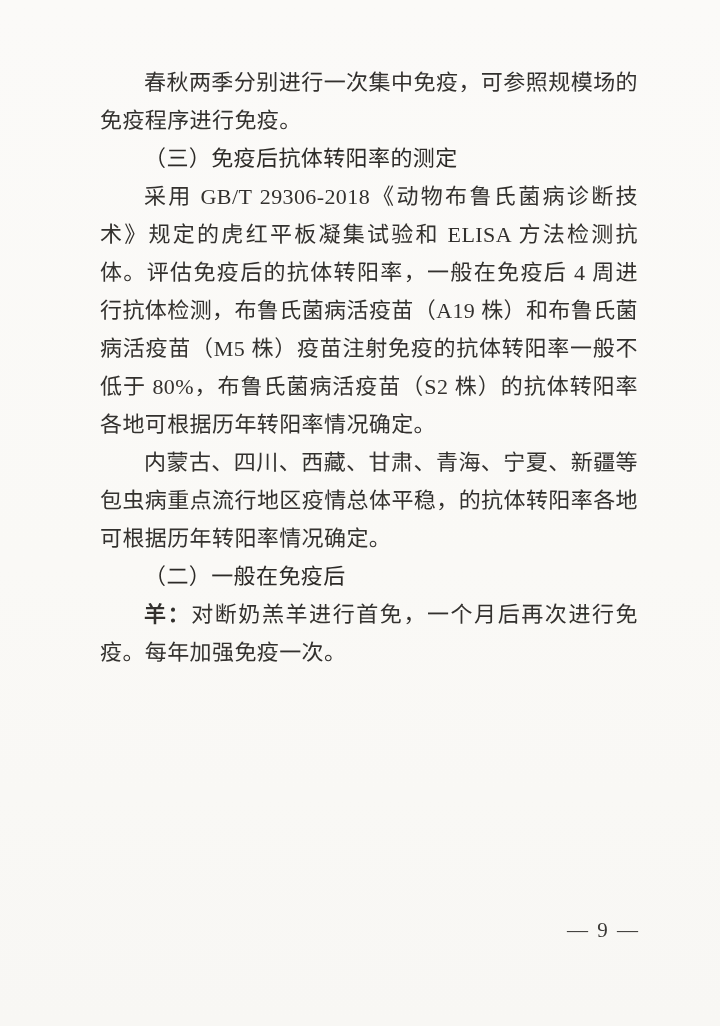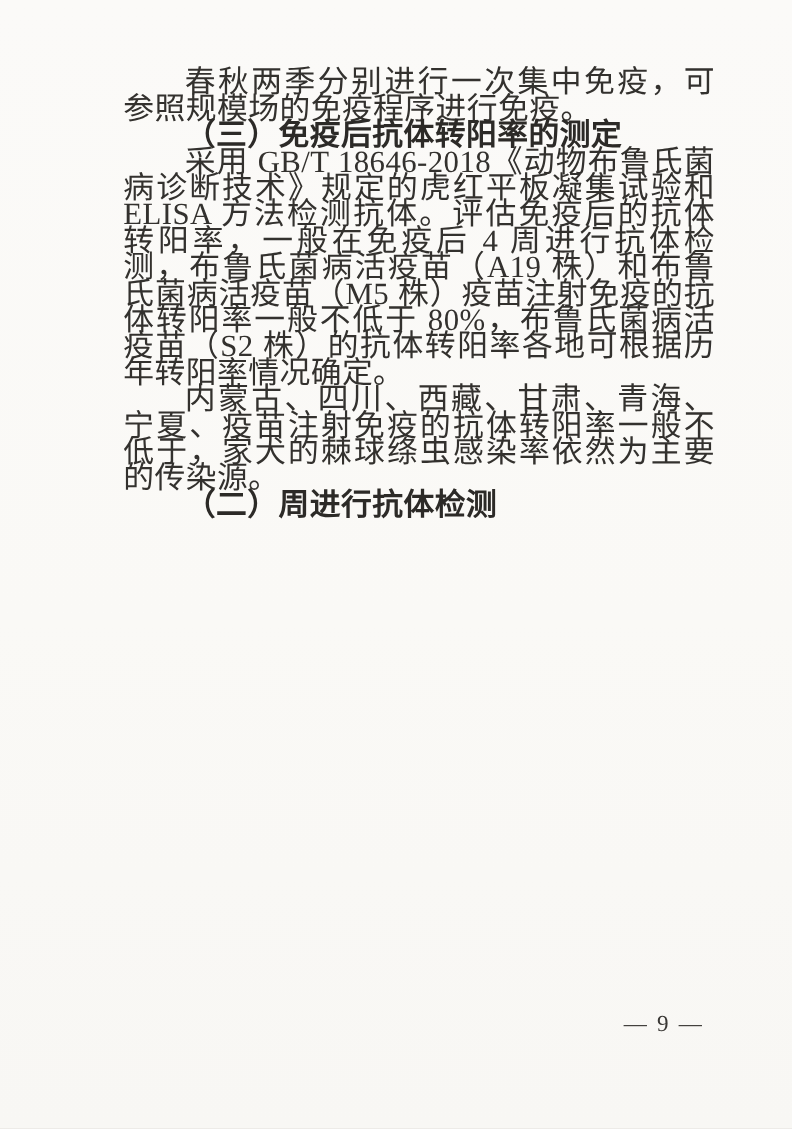--- a/index.html
+++ b/index.html
@@ -15,34 +15,33 @@
     background: linear-gradient(180deg, #fbfaf8 0%, #faf9f6 55%, #f8f7f4 100%);
     color: #33312e;
     font-family: "Liberation Serif", "DejaVu Serif", serif;
     overflow: hidden;
   }
   .content {
     position: absolute;
     left: 100px;
     top: 64px;
     width: 538px;
-    font-size: 28px;
-    line-height: 24px;
+    font-size: 22px;
+    line-height: 38px;
     text-align: justify;
     text-justify: inter-ideograph;
-    margin-left: 12px;
   }
   .para, .heading {
     margin: 0;
     padding: 0;
     text-indent: 2em;
     letter-spacing: 0.4px;
   }
   .heading {
-    font-weight: bold;
+    font-weight: normal;
     color: #2c2a27;
   }
   .lead-label {
     font-weight: bold;
   }
   .page-footer {
     position: absolute;
     right: 80px;
     top: 916px;
     font-size: 21px;
@@ -51,18 +50,19 @@
     letter-spacing: 2px;
   }
 </style>
 </head>
 <body>
 
 <div class="paper">
   <div class="content">
     <p class="para">春秋两季分别进行一次集中免疫，可参照规模场的免疫程序进行免疫。</p>
     <p class="heading">（三）免疫后抗体转阳率的测定</p>
-    <p class="para">采用 GB/T 18646-2018《动物布鲁氏菌病诊断技术》规定的虎红平板凝集试验和 ELISA 方法检测抗体。评估免疫后的抗体转阳率，一般在免疫后 4 周进行抗体检测，布鲁氏菌病活疫苗（A19 株）和布鲁氏菌病活疫苗（M5 株）疫苗注射免疫的抗体转阳率一般不低于 80%，布鲁氏菌病活疫苗（S2 株）的抗体转阳率各地可根据历年转阳率情况确定。</p>
-    <p class="para">内蒙古、四川、西藏、甘肃、青海、宁夏、疫苗注射免疫的抗体转阳率一般不低于，家犬的棘球绦虫感染率依然为主要的传染源。</p>
-    <p class="heading">（二）周进行抗体检测</p>
+    <p class="para">采用 GB/T 29306-2018《动物布鲁氏菌病诊断技术》规定的虎红平板凝集试验和 ELISA 方法检测抗体。评估免疫后的抗体转阳率，一般在免疫后 4 周进行抗体检测，布鲁氏菌病活疫苗（A19 株）和布鲁氏菌病活疫苗（M5 株）疫苗注射免疫的抗体转阳率一般不低于 80%，布鲁氏菌病活疫苗（S2 株）的抗体转阳率各地可根据历年转阳率情况确定。</p>
+    <p class="para">内蒙古、四川、西藏、甘肃、青海、宁夏、新疆等包虫病重点流行地区疫情总体平稳，的抗体转阳率各地可根据历年转阳率情况确定。</p>
+    <p class="heading">（二）一般在免疫后</p>
+    <p class="para"><span class="lead-label">羊：</span><span>对断奶羔羊进行首免，一个月后再次进行免疫。每年加强免疫一次。</span></p>
   </div>
   <div class="page-footer">— 9 —</div>
 </div>
 
 </body></html>

